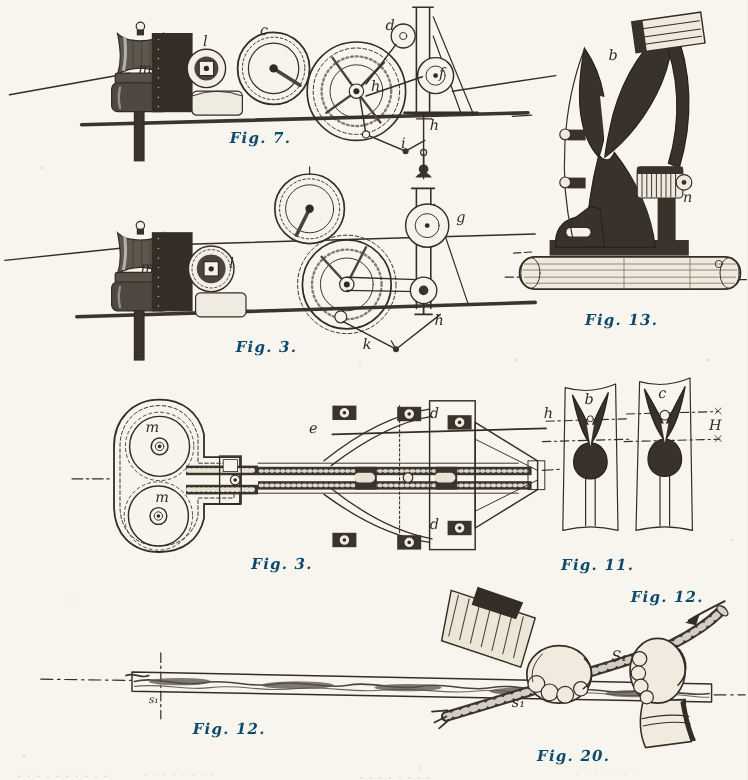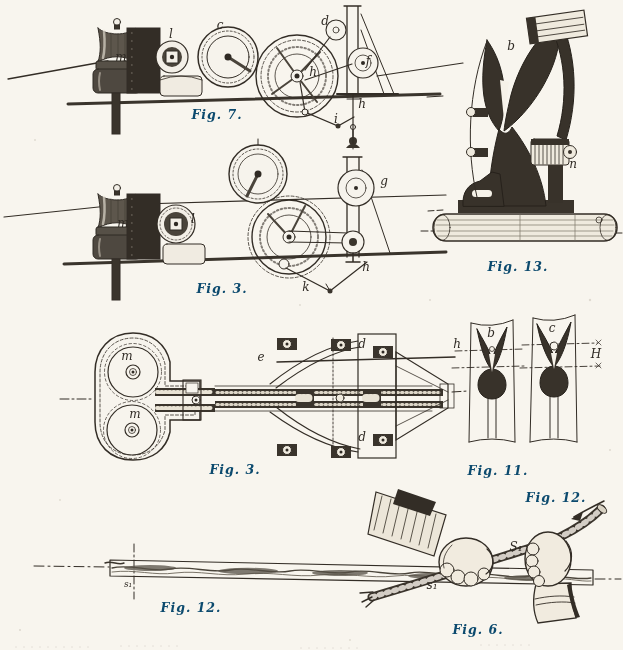--- a/index.html
+++ b/index.html
@@ -383,21 +383,21 @@
   </g>
 </svg>
 
   <div class="cap" style="left:217px;top:107px">Fig. 7.</div>
   <div class="cap" style="left:222px;top:281px">Fig. 3.</div>
   <div class="cap" style="left:235px;top:462px">Fig. 3.</div>
   <div class="cap" style="left:518px;top:259px">Fig. 13.</div>
   <div class="cap" style="left:498px;top:463px">Fig. 11.</div>
   <div class="cap" style="left:556px;top:490px">Fig. 12.</div>
   <div class="cap" style="left:191px;top:600px">Fig. 12.</div>
-  <div class="cap" style="left:478px;top:622px">Fig. 6.</div>
+  <div class="cap" style="left:478px;top:622px">Fig. 20.</div>
 
   <span class="lbl" style="left:121px;top:57px">m</span>
   <span class="lbl" style="left:171px;top:34px">l</span>
   <span class="lbl" style="left:220px;top:25px">c</span>
   <span class="lbl" style="left:325px;top:21px">d</span>
   <span class="lbl" style="left:313px;top:72px">h</span>
   <span class="lbl" style="left:368px;top:61px">f</span>
   <span class="lbl" style="left:362px;top:104px">h</span>
   <span class="lbl" style="left:336px;top:119px">i</span>
 

